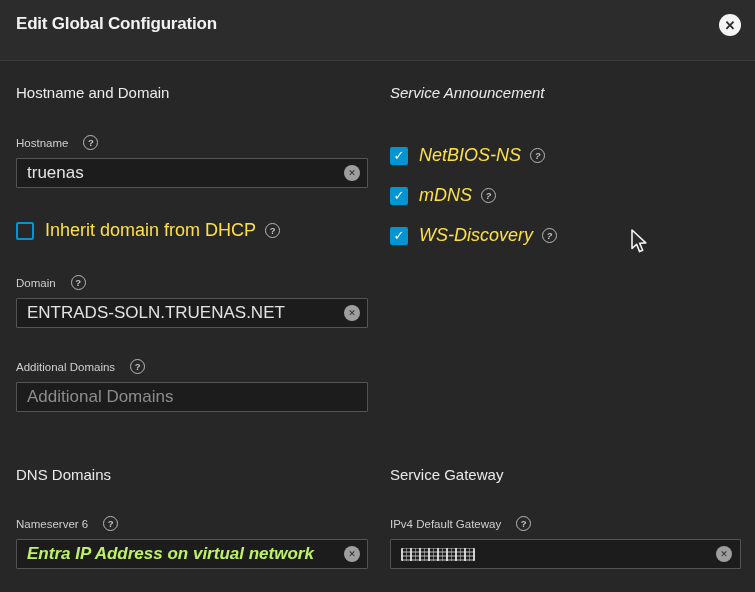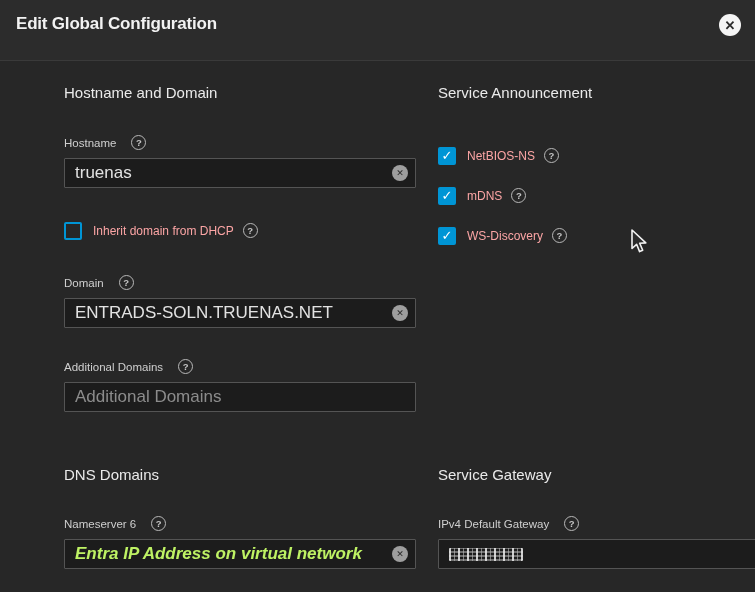--- a/index.html
+++ b/index.html
@@ -24,23 +24,23 @@
   }
   .close-btn {
     width:22px; height:22px; border:none; border-radius:50%;
     background:#f5f5f5; color:#2b2b2b; cursor:pointer;
     display:flex; align-items:center; justify-content:center;
     font-family:"Liberation Sans", sans-serif; font-size:13px; font-weight:bold;
     line-height:1; padding:0; margin-top:2px;
   }
 
   
-  .section { position:absolute;margin-left:48px; }
+  .section { position:absolute; }
   .sec-hostname   { left:16px;  top:85px;  width:352px; }
-  .sec-service    { left:390px; top:85px;  width:351px; }
+  .sec-service    { left:390px; top:85px;  width:351px;font-style:italic; }
   .sec-dns        { left:16px;  top:467px; width:352px; }
   .sec-gateway    { left:390px; top:467px; width:351px; }
 
   h2.section-heading {
     font-size:15px; font-weight:500; color:#eaeaea; line-height:16px;
   }
 
   .label-row {
     display:flex; align-items:center; gap:15px; margin-bottom:8px; height:15px;
   }
@@ -86,21 +86,21 @@
   
   .cb-row { display:flex; align-items:center; gap:11px; height:19px; }
   .cb-row .help-icon { margin-left:-2px; }
   .checkbox {
     width:18px; height:18px; flex:0 0 18px;
     border:2px solid #0095d5; border-radius:2px; background:transparent;
     display:flex; align-items:center; justify-content:center; cursor:pointer;
     color:transparent; font-size:13px; font-weight:bold; line-height:1;
   }
   .checkbox.checked { background:#0095d5; border-color:#0095d5; color:#ffffff; }
-  .cb-label { font-size:12px; color:#fca5a5; }
+  .cb-label { font-size:18px; color:#fde047; }
 
   
   .sec-hostname .label-row.first { margin-top:34px; }
   .sec-hostname .cb-row { margin-top:33px; }
   .sec-hostname .label-row.domain { margin-top:35px; }
   .sec-hostname .label-row.additional { margin-top:31px; }
   .sec-service .cb-row.first { margin-top:45px; }
   .sec-service .cb-row + .cb-row { margin-top:21px; }
   .sec-dns .label-row, .sec-gateway .label-row { margin-top:33px; }
 

